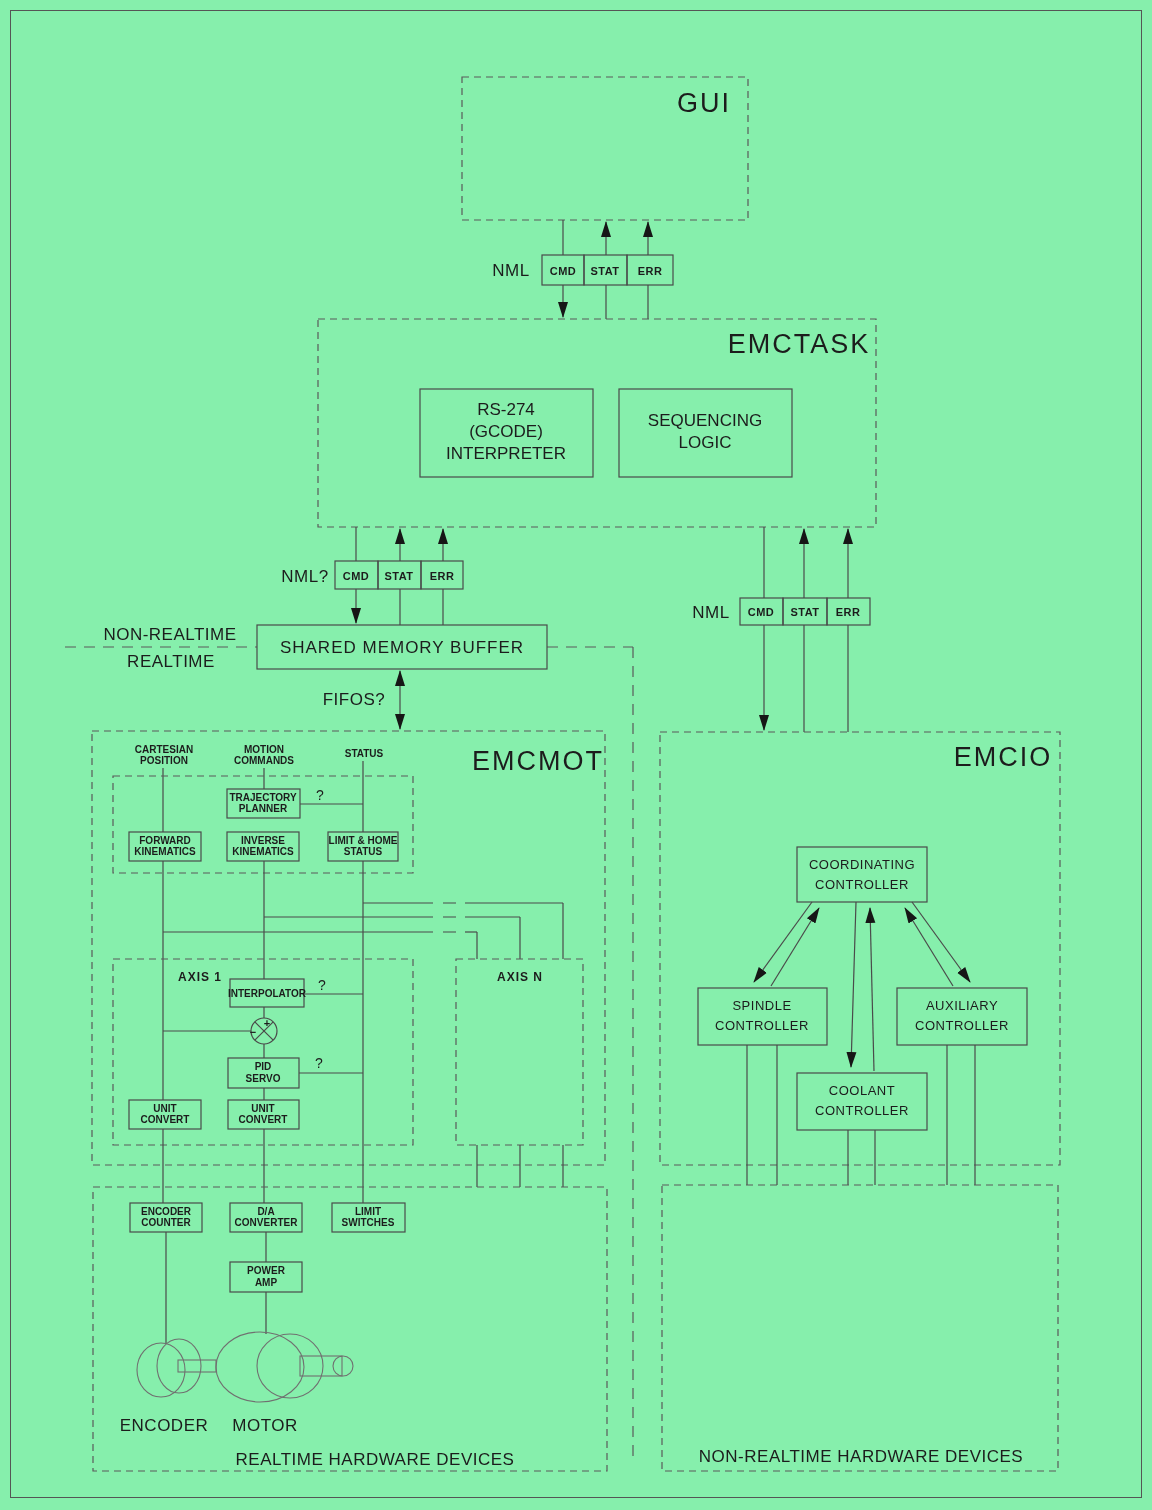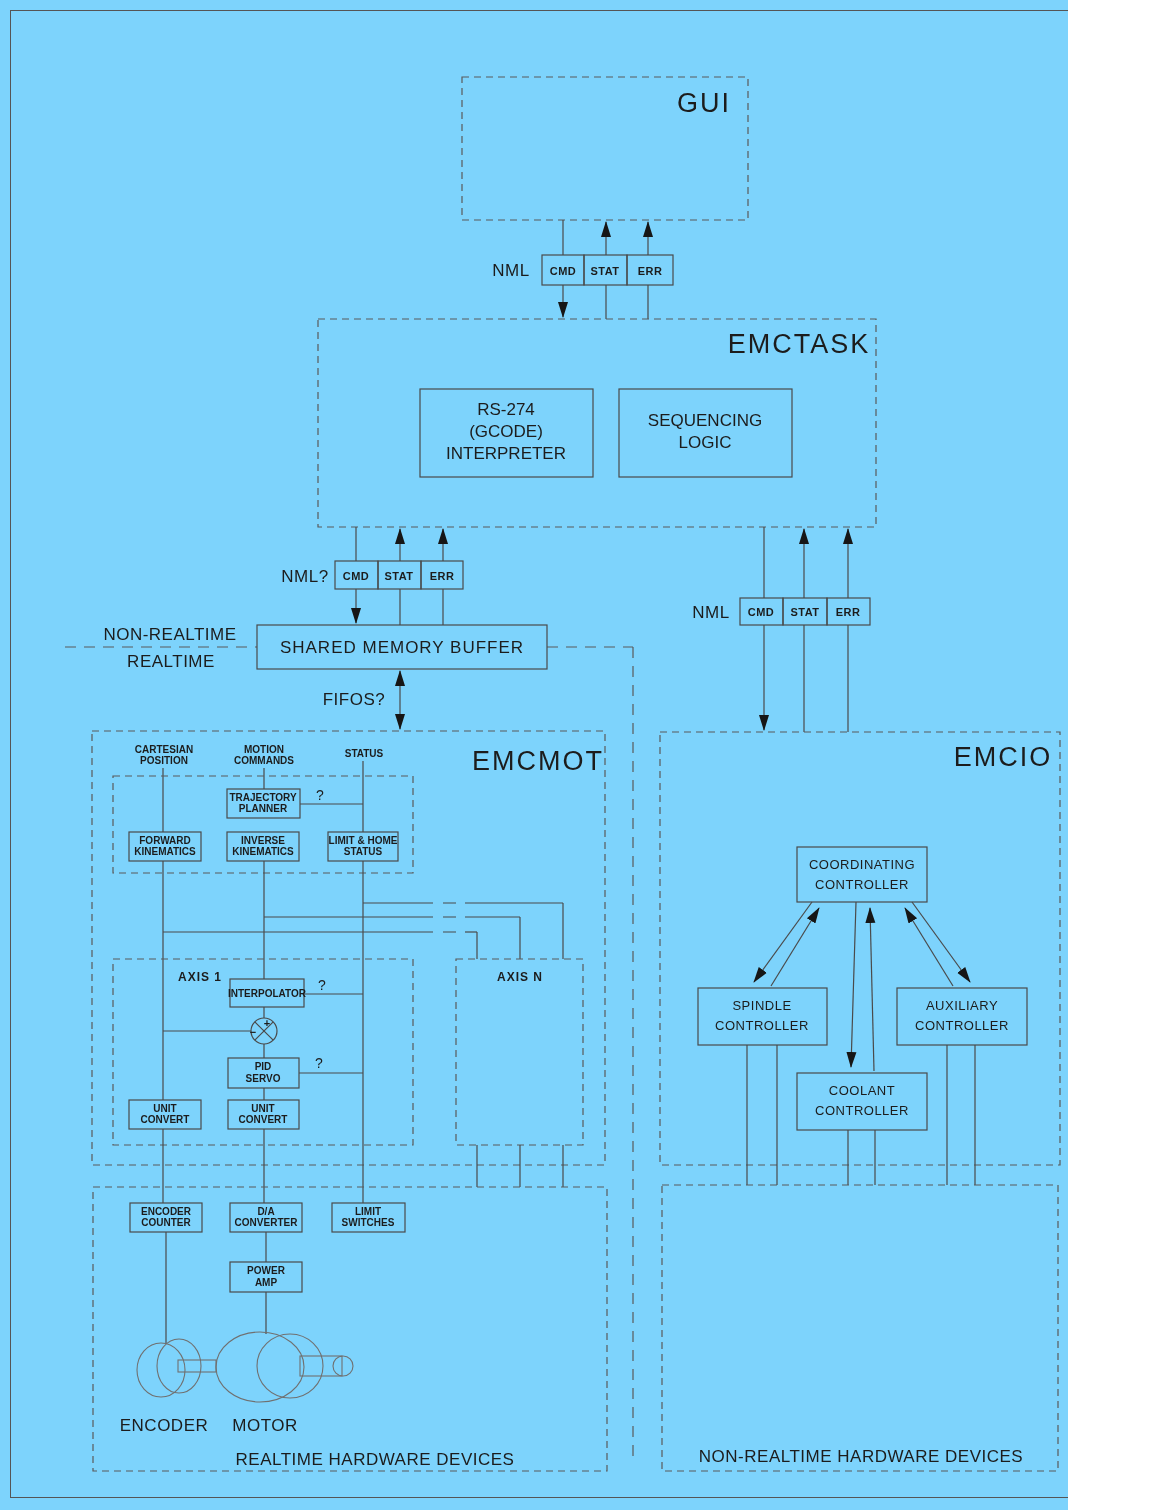--- a/index.html
+++ b/index.html
@@ -1,16 +1,16 @@
 <!DOCTYPE html>
 <html><head>
 <meta charset="utf-8">
 <style>
   html,body{margin:0;padding:0;background:#fff;}
-  #stage{position:relative;width:1068px;height:1510px;background:#7dd3fc;overflow:hidden;}
+  #stage{position:relative;width:1152px;height:1510px;background:#86efac;overflow:hidden;}
   svg{display:block;}
   text{fill:#1c1c1c;font-family:"Liberation Sans",sans-serif;}
   .ln{stroke:#4a4a4a;stroke-width:1.2;fill:none;}
   .lnm{marker-end:url(#arr);}
   .bx{fill:none;stroke:#4a4a4a;stroke-width:1.2;}
   .dbx{fill:none;stroke:#5a5a5a;stroke-width:1.2;stroke-dasharray:7 5;}
   .dln{stroke:#5a5a5a;stroke-width:1.2;stroke-dasharray:11 8;fill:none;}
   .dsh{stroke-dasharray:13 10;}
   .tt{font-size:27px;letter-spacing:2px;}
   .tl{font-size:17px;letter-spacing:.5px;}

